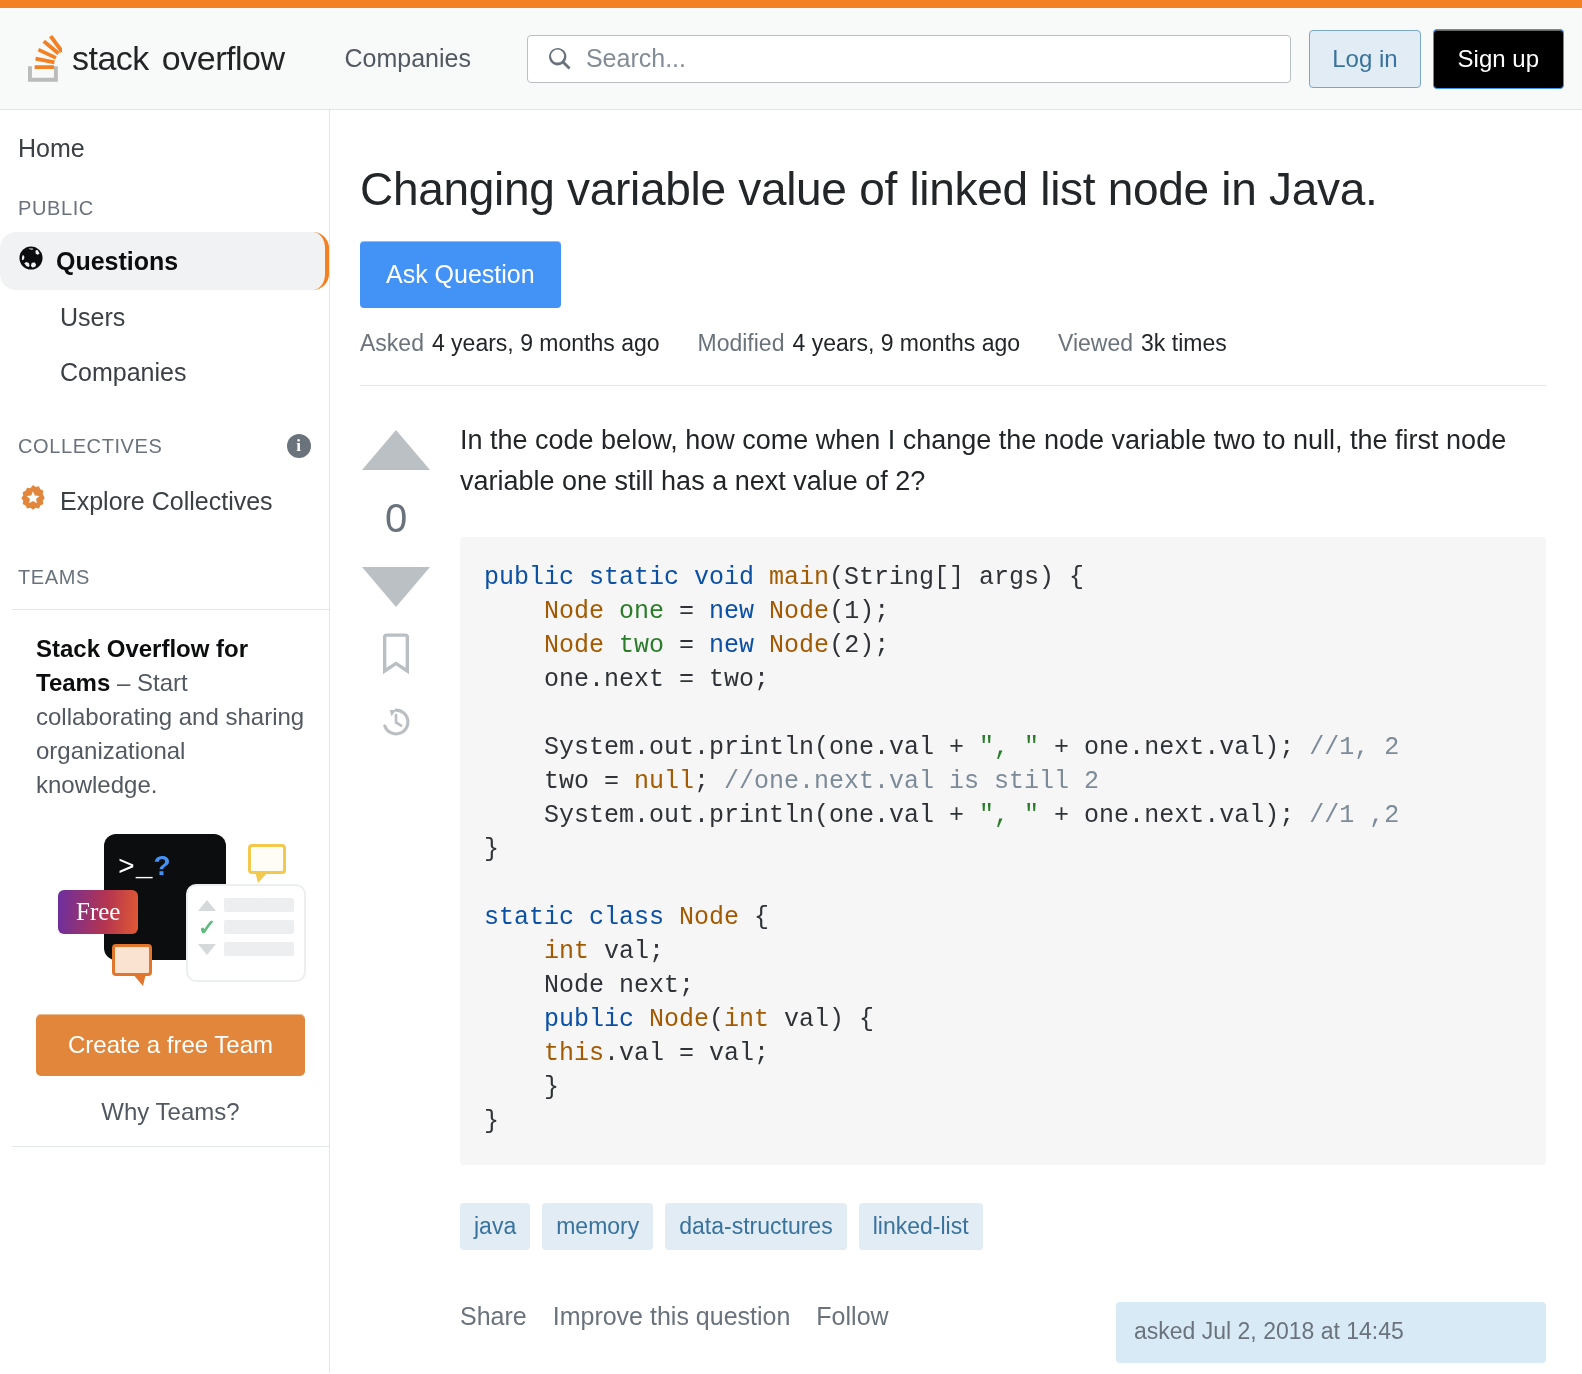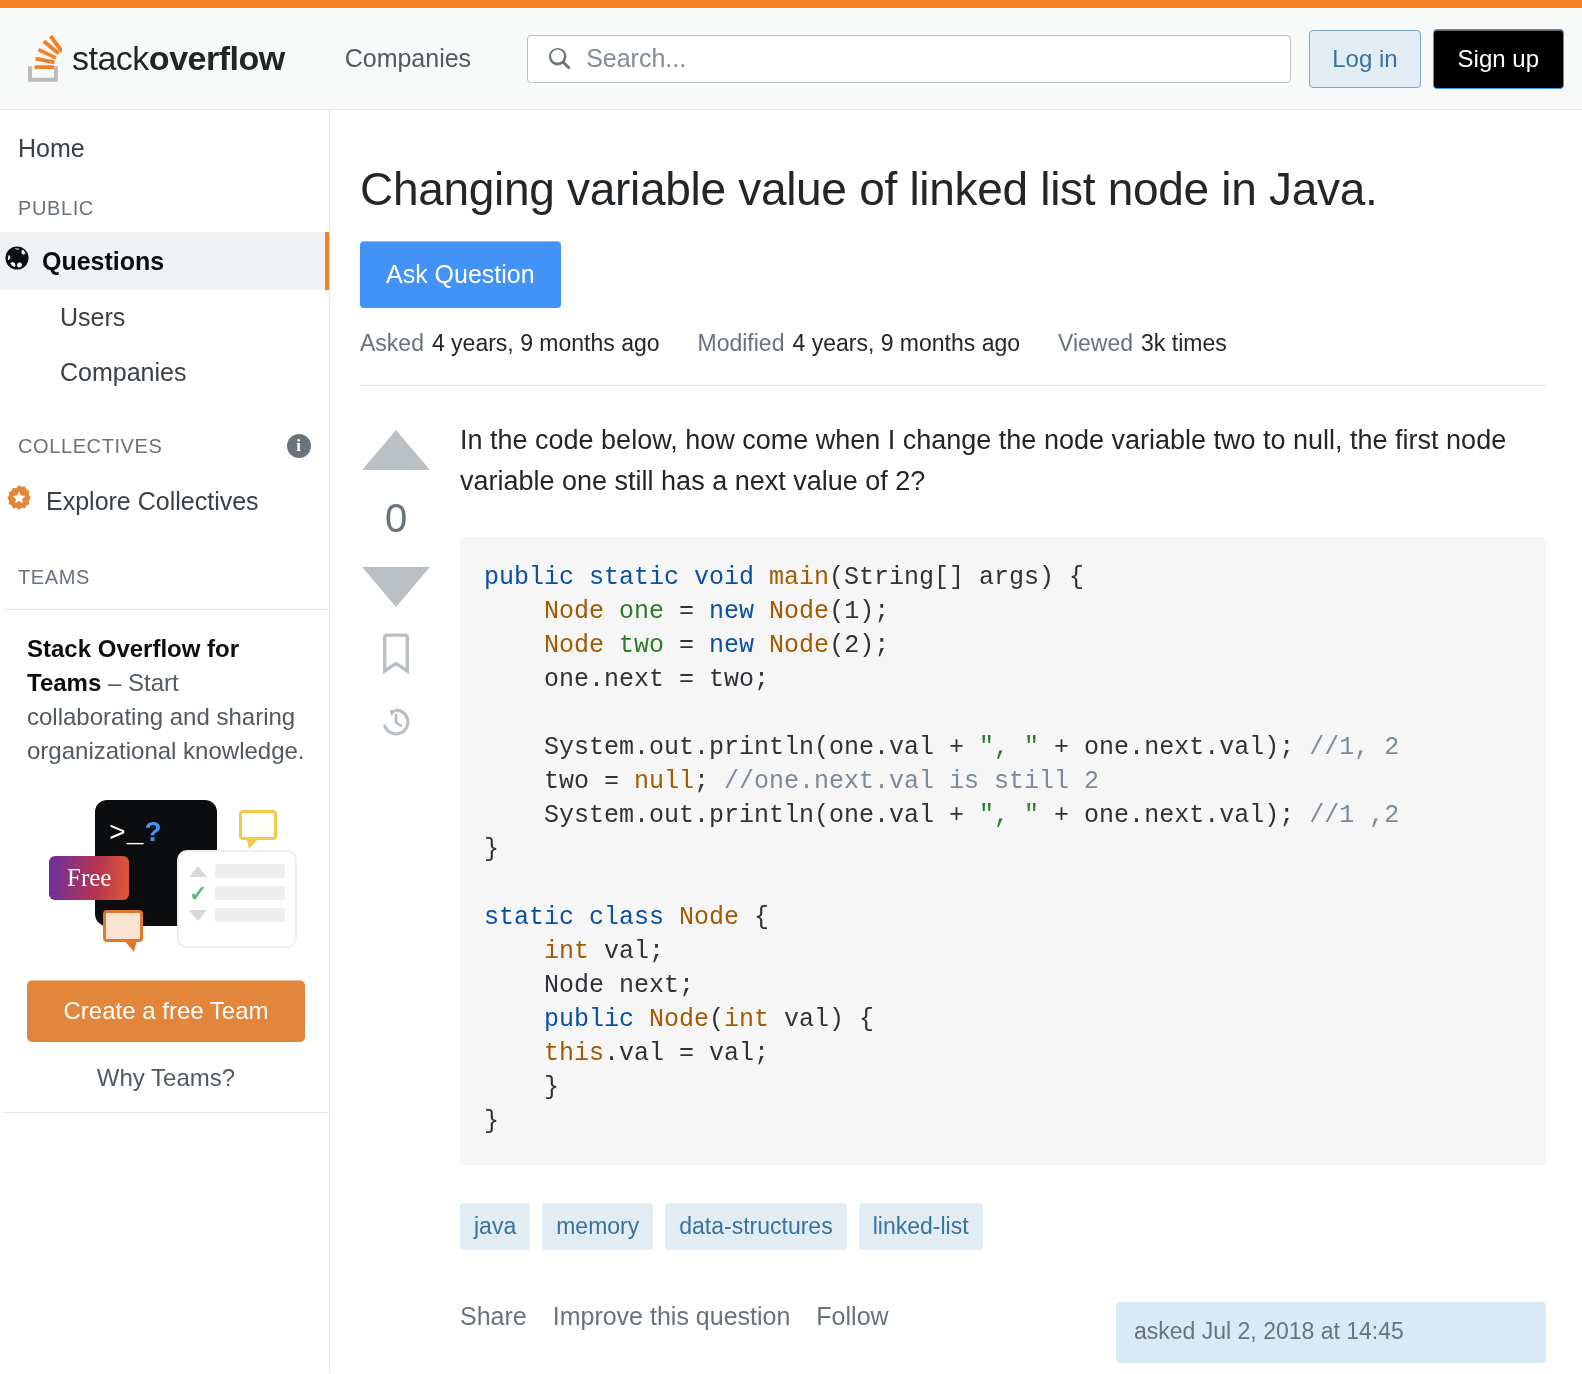--- a/index.html
+++ b/index.html
@@ -19,21 +19,21 @@
     background: #f8f9f9;
     border-bottom: 1px solid #e3e6e8;
     display: flex;
     align-items: center;
     padding: 0 18px 0 14px;
     gap: 0;
   }
   #logo-wrap { display: flex; align-items: center; gap: 10px; padding: 0 6px; height: 72px; }
   .logo-mark { width: 42px; height: 48px; position: relative; }
   .logo-text { font-size: 34px; color: #222426; letter-spacing: -0.5px; }
-  .logo-text b { font-weight: 700; }
+  .logo-text b { font-weight: 400; margin-left: 13px; }
   .logo-text span.lite { font-weight: 400; }
 
   #products-link {
     font-size: 25px; color: #525960;
     margin-left: 40px; padding: 10px 14px;
     white-space: nowrap;
   }
 
   #search-wrap {
     flex: 1; margin-left: 42px; margin-right: 18px;
@@ -83,39 +83,39 @@
     padding: 12px 0 12px 18px;
   }
   .nav-sect-title {
     font-size: 20px; color: #6a737c;
     letter-spacing: .6px;
     padding: 34px 18px 12px 18px;
     display: flex; align-items: center; justify-content: space-between;
   }
   .nav-item {
     font-size: 25px; color: #3b4045;
-    padding: 13px 0 13px 4px;
-    display: flex; align-items: center; gap: 12px;
+    padding: 13px 0 13px 18px;
+    display: flex; align-items: center; gap: 12px; border-radius: 16px;
   }
   .nav-item.sub { padding-left: 60px; }
   .nav-item.active {
     background: #f1f2f3; color: #0c0d0e; font-weight: 700;
     border-right: 4px solid #f48024;
   }
   .info-dot {
     width: 24px; height: 24px; border-radius: 50%;
     background: #6a737c; color: #fff;
     font-size: 17px; font-weight: 700;
     display: flex; align-items: center; justify-content: center;
     font-family: "Liberation Serif", serif;
   }
 
   
   #teams-card {
-    margin: 8px 0 0 3px;
+    margin: 8px 0 0 12px;
     border-top: 1px solid #e3e6e8;
     border-bottom: 1px solid #e3e6e8;
     padding: 22px 24px 20px 24px;
   }
   #teams-copy {
     font-size: 24px; color: #525960; line-height: 1.42;
   }
   #teams-copy b { color: #0c0d0e; font-weight: 700; }
   #promo-art {
     height: 170px; position: relative; margin: 24px 0 18px 0;

